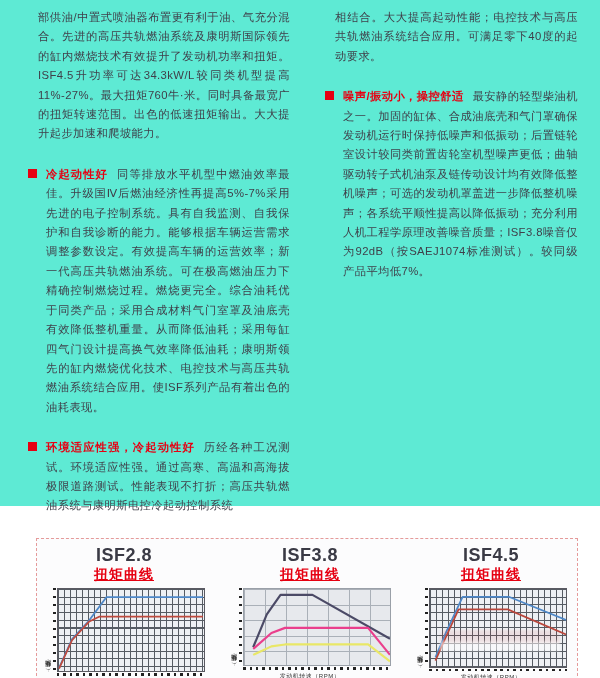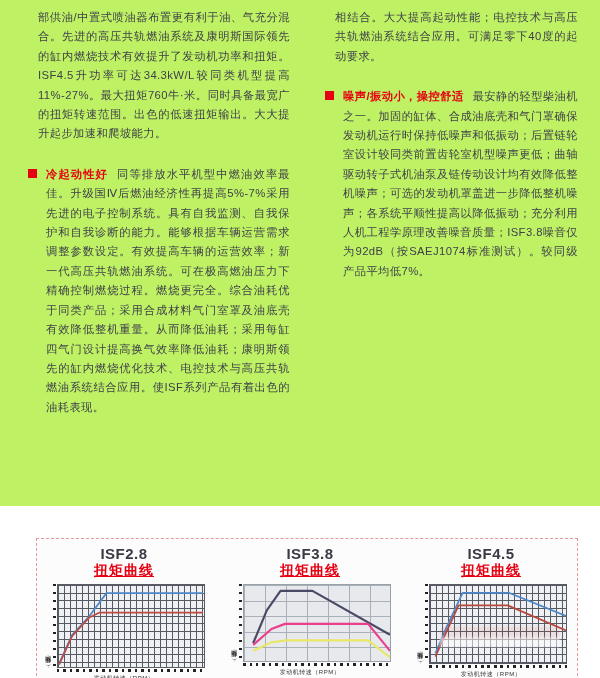--- a/index.html
+++ b/index.html
@@ -1,36 +1,36 @@
 <!DOCTYPE html>
 <html><head>
 <meta charset="utf-8">
 <style>
   html,body{margin:0;padding:0;}
   body{width:600px;height:678px;overflow:hidden;background:#ffffff;
        font-family:"Liberation Sans","DejaVu Sans",sans-serif;}
-  .page{position:relative;width:600px;height:506px;background:#bef264;}
+  .page{position:relative;width:600px;height:506px;background:#5eead4;}
 
   
   .columns{display:flex;padding:8px 22px 0 28px;gap:35px;}
   .col{font-size:11.3px;line-height:19.4px;letter-spacing:0.4px;
        color:#3f3f49;text-align:justify;}
   .col-left{width:262px;}
   .col-right{width:253px;}
   .intro{margin:0 0 0 10px;}
   .section{position:relative;padding-left:18px;margin-top:21px;}
   .bullet{position:absolute;left:0;top:4px;width:9px;height:9px;background:#e60012;}
   .heading{color:#e60012;font-weight:bold;margin-right:9px;}
 
   
   .chart-panel{position:absolute;left:36px;top:538px;width:542px;height:158px;
       border:1px dashed #e59a9a;background:#fcfcfd;
       display:flex;justify-content:space-between;padding:6px 10px 0 6px;box-sizing:border-box;}
   .chart-block{display:flex;flex-direction:column;align-items:center;}
-  .chart-title{font-size:15px;font-weight:bold;color:#3a3a45;letter-spacing:0.5px;}
+  .chart-title{font-size:18px;font-weight:bold;color:#3a3a45;letter-spacing:0.5px;}
   .chart-subtitle{font-size:14px;font-weight:bold;color:#e60012;letter-spacing:1px;text-decoration:underline;}
   .plot-row{display:flex;align-items:stretch;margin-top:4px;}
   .ylabel{writing-mode:vertical-rl;transform:rotate(180deg);font-size:6px;color:#333;
           line-height:8px;margin-right:1px;}
   .ytick{width:3px;background-image:repeating-linear-gradient(to bottom,#222 0 2px,transparent 2px 8px);margin-right:1px;}
   .plot{position:relative;border:1px solid #5a5a62;box-sizing:border-box;}
   .grid-dense{background-color:#eef0f4;
       background-image:repeating-linear-gradient(to right,#565b63 0 1px,transparent 1px 6px),
                        repeating-linear-gradient(to bottom,#565b63 0 1px,transparent 1px 7.7px);}
   .grid-light{border-color:#9aa0a8;background-color:#e7e9ed;
@@ -55,20 +55,24 @@
   <div class="columns">
 
     <div class="col col-left">
       <p class="intro">部供油/中置式喷油器布置更有利于油、气充分混合。先进的高压共轨燃油系统及康明斯国际领先的缸内燃烧技术有效提升了发动机功率和扭矩。ISF4.5升功率可达34.3kW/L较同类机型提高11%-27%。最大扭矩760牛·米。同时具备最宽广的扭矩转速范围。出色的低速扭矩输出。大大提升起步加速和爬坡能力。</p>
 
       <div class="section">
         <span class="bullet"></span>
         <span class="heading">冷起动性好</span><span>同等排放水平机型中燃油效率最佳。升级国Ⅳ后燃油经济性再提高5%-7%采用先进的电子控制系统。具有自我监测、自我保护和自我诊断的能力。能够根据车辆运营需求调整参数设定。有效提高车辆的运营效率；新一代高压共轨燃油系统。可在极高燃油压力下精确控制燃烧过程。燃烧更完全。综合油耗优于同类产品；采用合成材料气门室罩及油底壳有效降低整机重量。从而降低油耗；采用每缸四气门设计提高换气效率降低油耗；康明斯领先的缸内燃烧优化技术、电控技术与高压共轨燃油系统结合应用。使ISF系列产品有着出色的油耗表现。</span>
       </div>
 
+      <div class="section">
+        <span class="bullet"></span>
+        <span class="heading">环境适应性强，冷起动性好</span><span>历经各种工况测试。环境适应性强。通过高寒、高温和高海拔极限道路测试。性能表现不打折；高压共轨燃油系统与康明斯电控冷起动控制系统</span>
+      </div>
     </div>
 
     <div class="col col-right">
       <p class="intro">相结合。大大提高起动性能；电控技术与高压共轨燃油系统结合应用。可满足零下40度的起动要求。</p>
 
       <div class="section">
         <span class="bullet"></span>
         <span class="heading">噪声/振动小，操控舒适</span><span>最安静的轻型柴油机之一。加固的缸体、合成油底壳和气门罩确保发动机运行时保持低噪声和低振动；后置链轮室设计较同类前置齿轮室机型噪声更低；曲轴驱动转子式机油泵及链传动设计均有效降低整机噪声；可选的发动机罩盖进一步降低整机噪声；各系统平顺性提高以降低振动；充分利用人机工程学原理改善噪音质量；ISF3.8噪音仅为92dB（按SAEJ1074标准测试）。较同级产品平均低7%。</span>
       </div>
 

